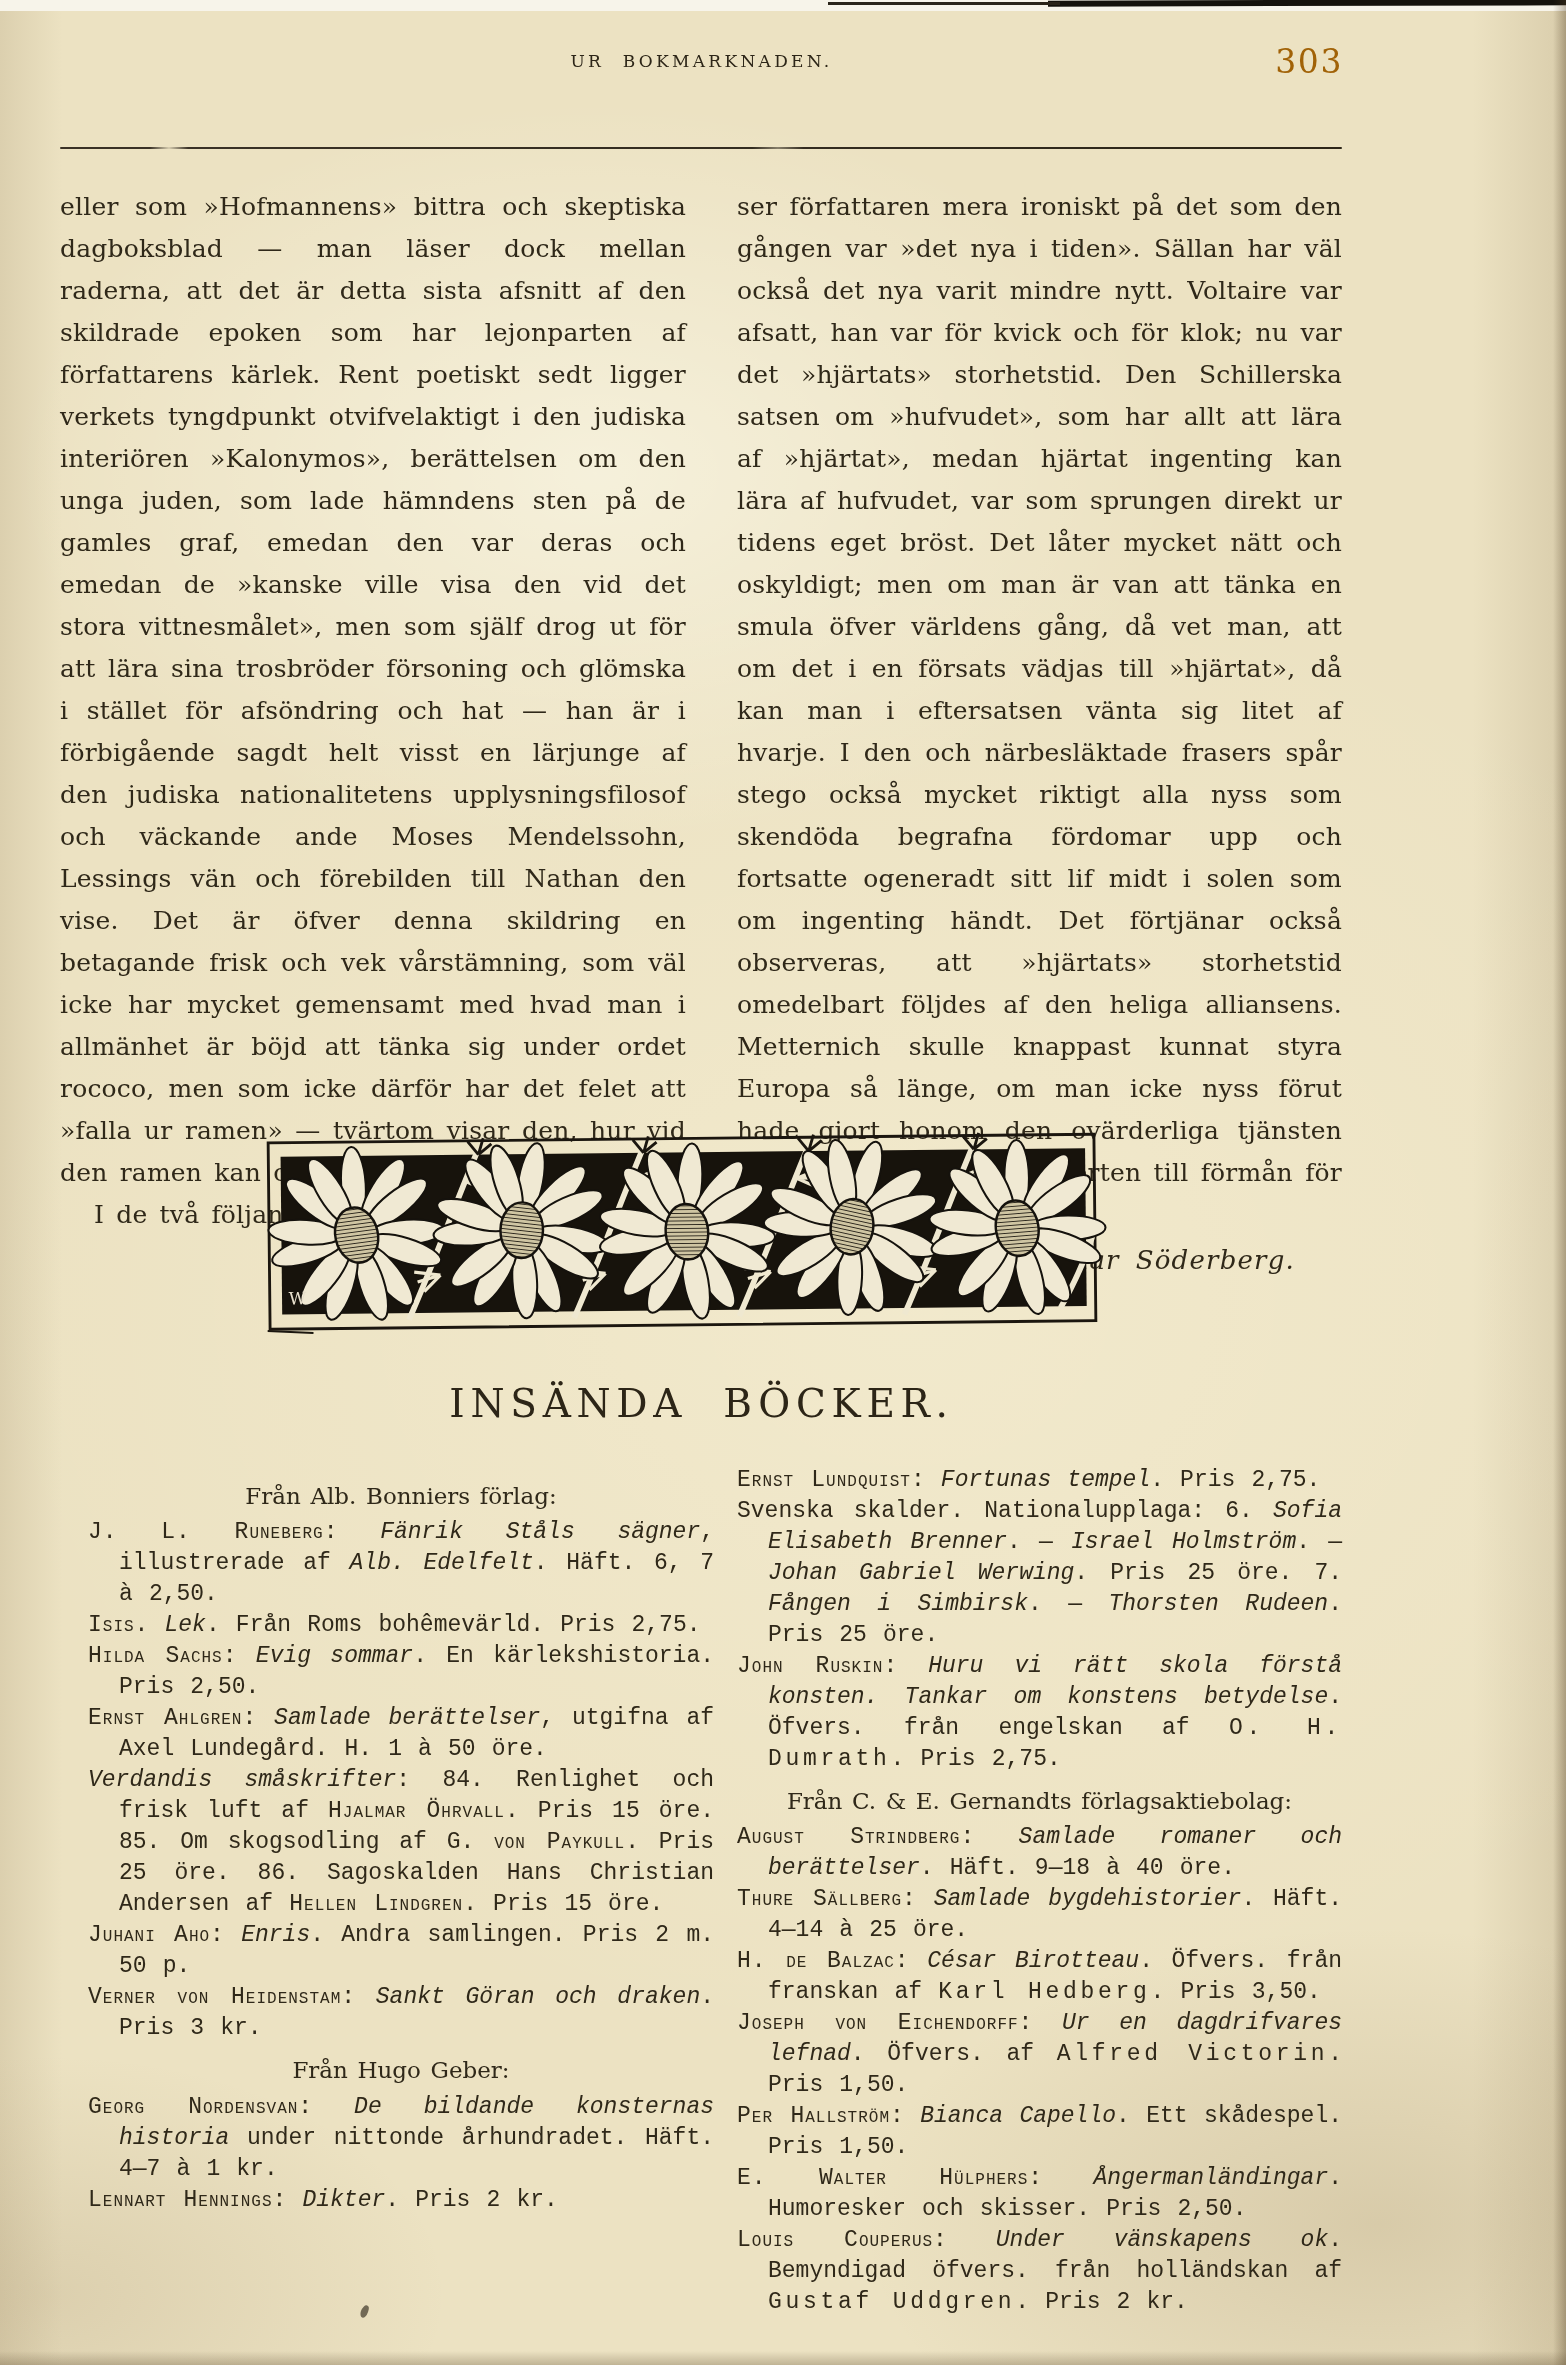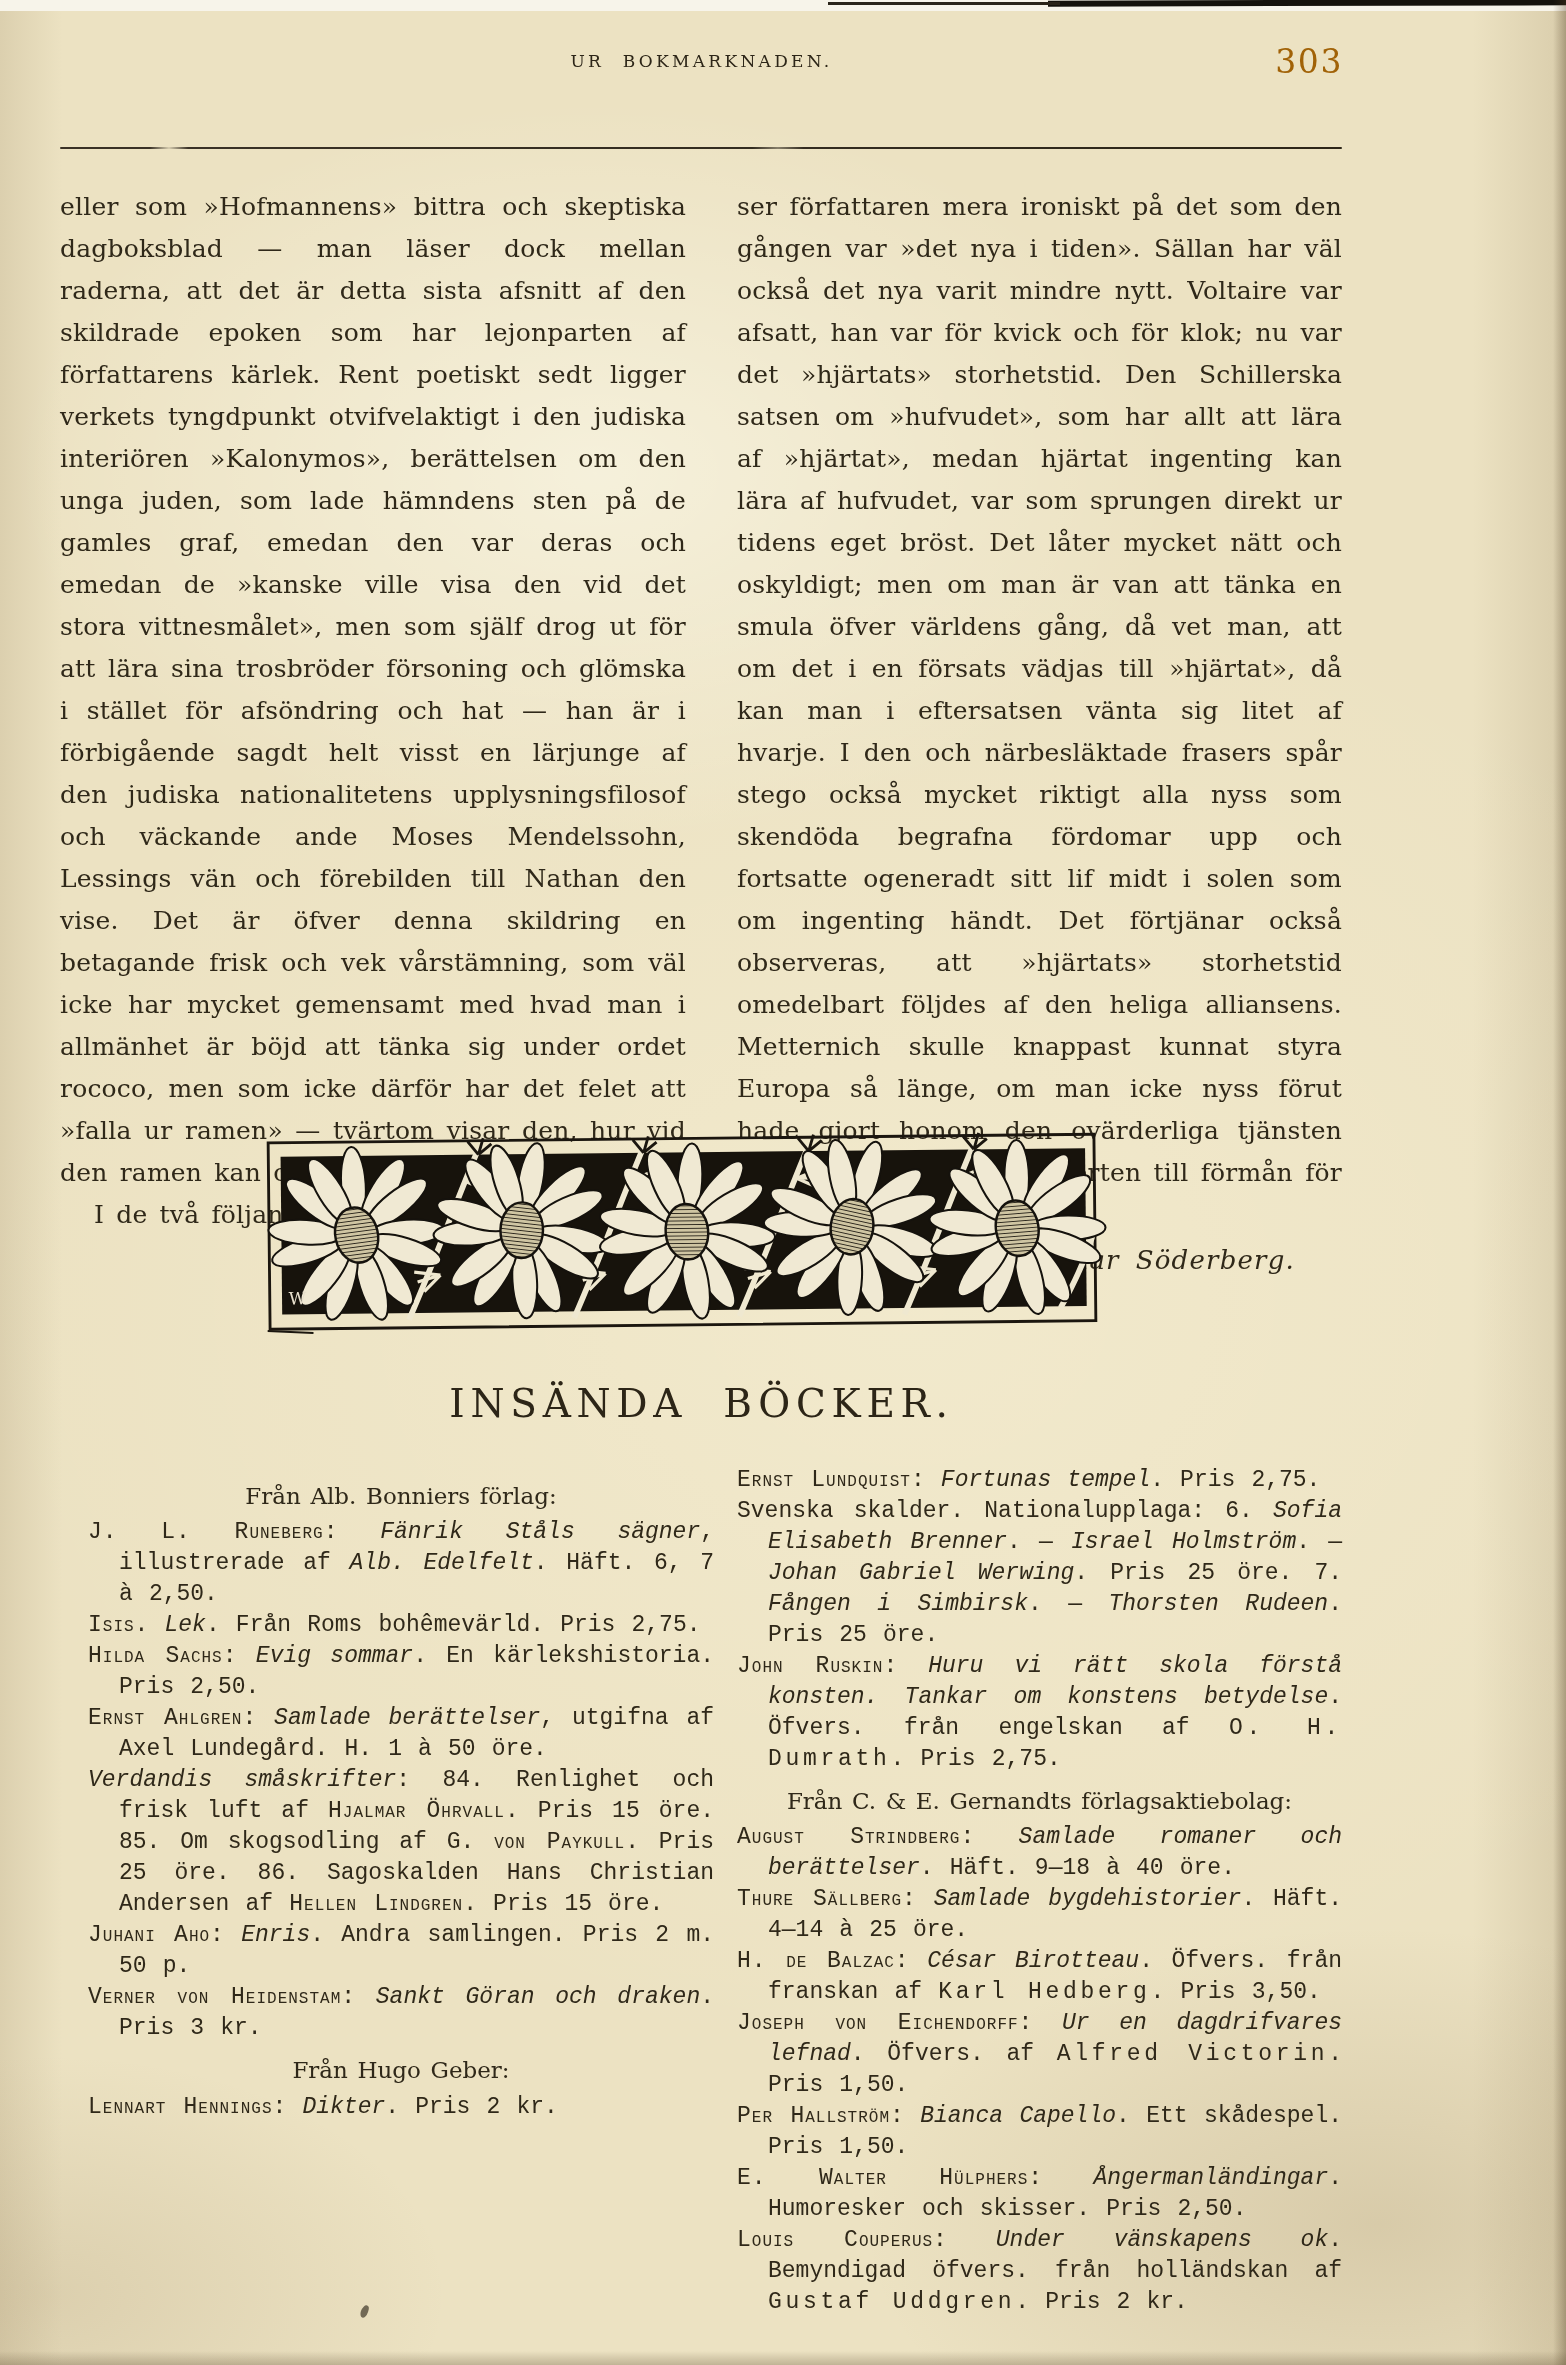--- a/index.html
+++ b/index.html
@@ -217,20 +217,21 @@
 <div class="books books-left">
     <div class="publisher">Från Alb. Bonniers förlag:</div>
     <div class="entry"><span class="seg-sc">J. L. Runeberg</span>: <span class="seg-i">Fänrik Ståls sägner</span>, illustrerade af <span class="seg-i">Alb. Edelfelt</span>. Häft. 6, 7 à 2,50.</div>
     <div class="entry"><span class="seg-sc">Isis</span>. <span class="seg-i">Lek</span>. Från Roms bohêmevärld. Pris 2,75.</div>
     <div class="entry"><span class="seg-sc">Hilda Sachs</span>: <span class="seg-i">Evig sommar</span>. En kärlekshistoria. Pris 2,50.</div>
     <div class="entry"><span class="seg-sc">Ernst Ahlgren</span>: <span class="seg-i">Samlade berättelser</span>, utgifna af Axel Lundegård. H. 1 à 50 öre.</div>
     <div class="entry"><span class="seg-i">Verdandis småskrifter</span>: 84. Renlighet och frisk luft af <span class="seg-sc">Hjalmar Öhrvall</span>. Pris 15 öre. 85. Om skogsodling af G. <span class="seg-sc">von Paykull</span>. Pris 25 öre. 86. Sagoskalden Hans Christian Andersen af <span class="seg-sc">Hellen Lindgren</span>. Pris 15 öre.</div>
     <div class="entry"><span class="seg-sc">Juhani Aho</span>: <span class="seg-i">Enris</span>. Andra samlingen. Pris 2 m. 50 p.</div>
     <div class="entry"><span class="seg-sc">Verner von Heidenstam</span>: <span class="seg-i">Sankt Göran och draken</span>. Pris 3 kr.</div>
     <div class="publisher">Från Hugo Geber:</div>
+    <div class="entry"><span class="seg-sc">Georg Nordensvan</span>: <span class="seg-i">De bildande konsternas historia</span> under nittonde århundradet. Häft. 4—7 à 1 kr.</div>
     <div class="entry"><span class="seg-sc">Lennart Hennings</span>: <span class="seg-i">Dikter</span>. Pris 2 kr.</div>
   </div>
 <div class="books books-right">
     <div class="entry"><span class="seg-sc">Ernst Lundquist</span>: <span class="seg-i">Fortunas tempel</span>. Pris 2,75.</div>
     <div class="entry">Svenska skalder. Nationalupplaga: 6. <span class="seg-i">Sofia Elisabeth Brenner</span>. — <span class="seg-i">Israel Holmström</span>. — <span class="seg-i">Johan Gabriel Werwing</span>. Pris 25 öre. 7. <span class="seg-i">Fången i Simbirsk</span>. — <span class="seg-i">Thorsten Rudeen</span>. Pris 25 öre.</div>
     <div class="entry"><span class="seg-sc">John Ruskin</span>: <span class="seg-i">Huru vi rätt skola förstå konsten. Tankar om konstens betydelse</span>. Öfvers. från engelskan af <span class="seg-sp">O. H. Dumrath</span>. Pris 2,75.</div>
     <div class="publisher">Från C. &amp; E. Gernandts förlagsaktiebolag:</div>
     <div class="entry"><span class="seg-sc">August Strindberg</span>: <span class="seg-i">Samlade romaner och berättelser</span>. Häft. 9—18 à 40 öre.</div>
     <div class="entry"><span class="seg-sc">Thure Sällberg</span>: <span class="seg-i">Samlade bygdehistorier</span>. Häft. 4—14 à 25 öre.</div>
     <div class="entry"><span class="seg-sc">H. de Balzac</span>: <span class="seg-i">César Birotteau</span>. Öfvers. från franskan af <span class="seg-sp">Karl Hedberg</span>. Pris 3,50.</div>

